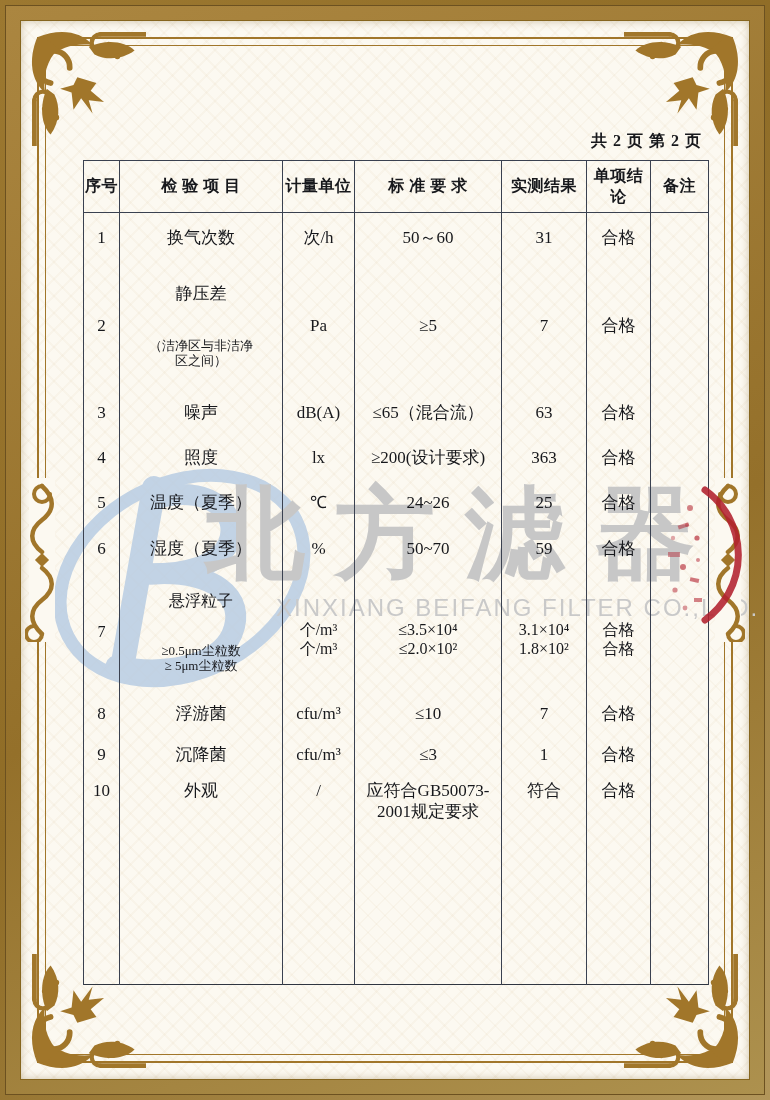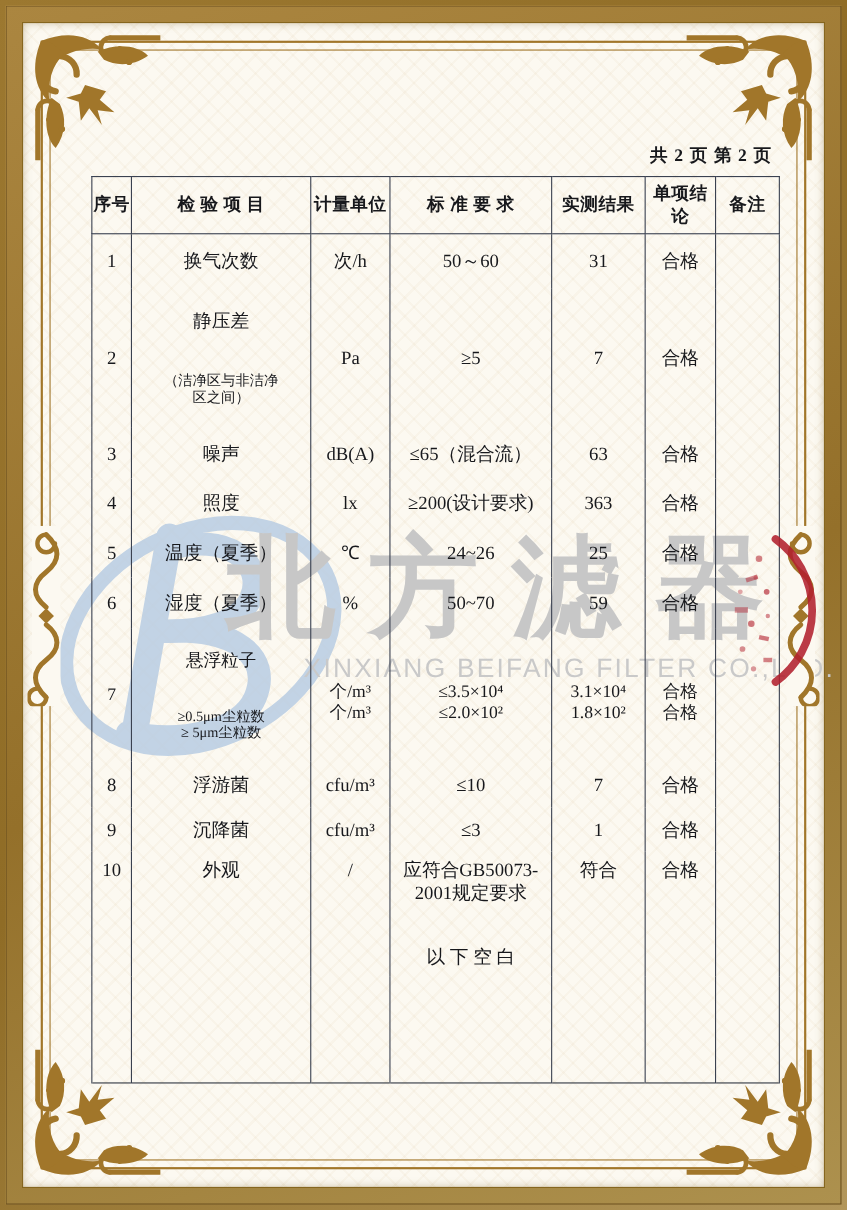--- a/index.html
+++ b/index.html
@@ -46,21 +46,21 @@
   .docline .docno{margin-left:22px;letter-spacing:.5px;}
   .pageinfo{position:absolute;right:68px;top:131px;z-index:2;font-size:16px;font-weight:bold;letter-spacing:1px;}
   
   table.report{position:absolute;left:83px;top:160px;width:625px;height:825px;z-index:2;
         border-collapse:collapse;table-layout:fixed;background:transparent;}
   table.report{border:1.5px solid #2f3540;}
   .report th{border:1px solid var(--line);font-size:16px;font-weight:bold;height:49px;letter-spacing:.5px;}
   .report td{border-left:1px solid var(--line);border-right:1px solid var(--line);
         text-align:center;vertical-align:middle;font-size:17px;white-space:pre-line;line-height:21px;padding:0;}
   .isub{font-size:13px;line-height:15px;white-space:pre-line;margin-top:12px;}
-  .item{line-height:22px;font-family:Liberation Mono, monospace;}
+  .item{line-height:22px;}
   tr.r0 td{height:49px;} tr.r1 td{height:72px;} tr.r2 td{height:46px;}
   tr.r3 td{height:45px;} tr.r4 td{height:45px;} tr.r5 td{height:46px;}
   tr.r6 td{height:88px;font-size:16px;line-height:19px;}
   tr.r6 td:nth-child(n+3):nth-child(-n+6){padding-top:14px;}
   tr.r7 td{height:42px;} tr.r8 td{height:40px;}
   tr.r9 td{height:70px;vertical-align:top;padding-top:6px;}
   tr.r10 td{height:38px;}
   
   .stamp{position:absolute;left:638px;top:468px;width:132px;height:172px;z-index:5;pointer-events:none;}
   .hiddefs{position:absolute;width:0;height:0;overflow:hidden;}
@@ -253,29 +253,20 @@
       <tr class="r9">
         <td>10</td>
         <td>外观</td>
         <td>/</td>
         <td>应符合GB50073-
 2001规定要求</td>
         <td>符合</td>
         <td>合格</td>
         <td></td>
       </tr>
-      <tr class="r10">
-        <td></td>
-        <td></td>
-        <td></td>
-        <td>以 下 空 白</td>
-        <td></td>
-        <td></td>
-        <td></td>
-      </tr>
       <tr class="r11">
         <td></td>
         <td></td>
         <td></td>
         <td></td>
         <td></td>
         <td></td>
         <td></td>
       </tr>
     </tbody>

